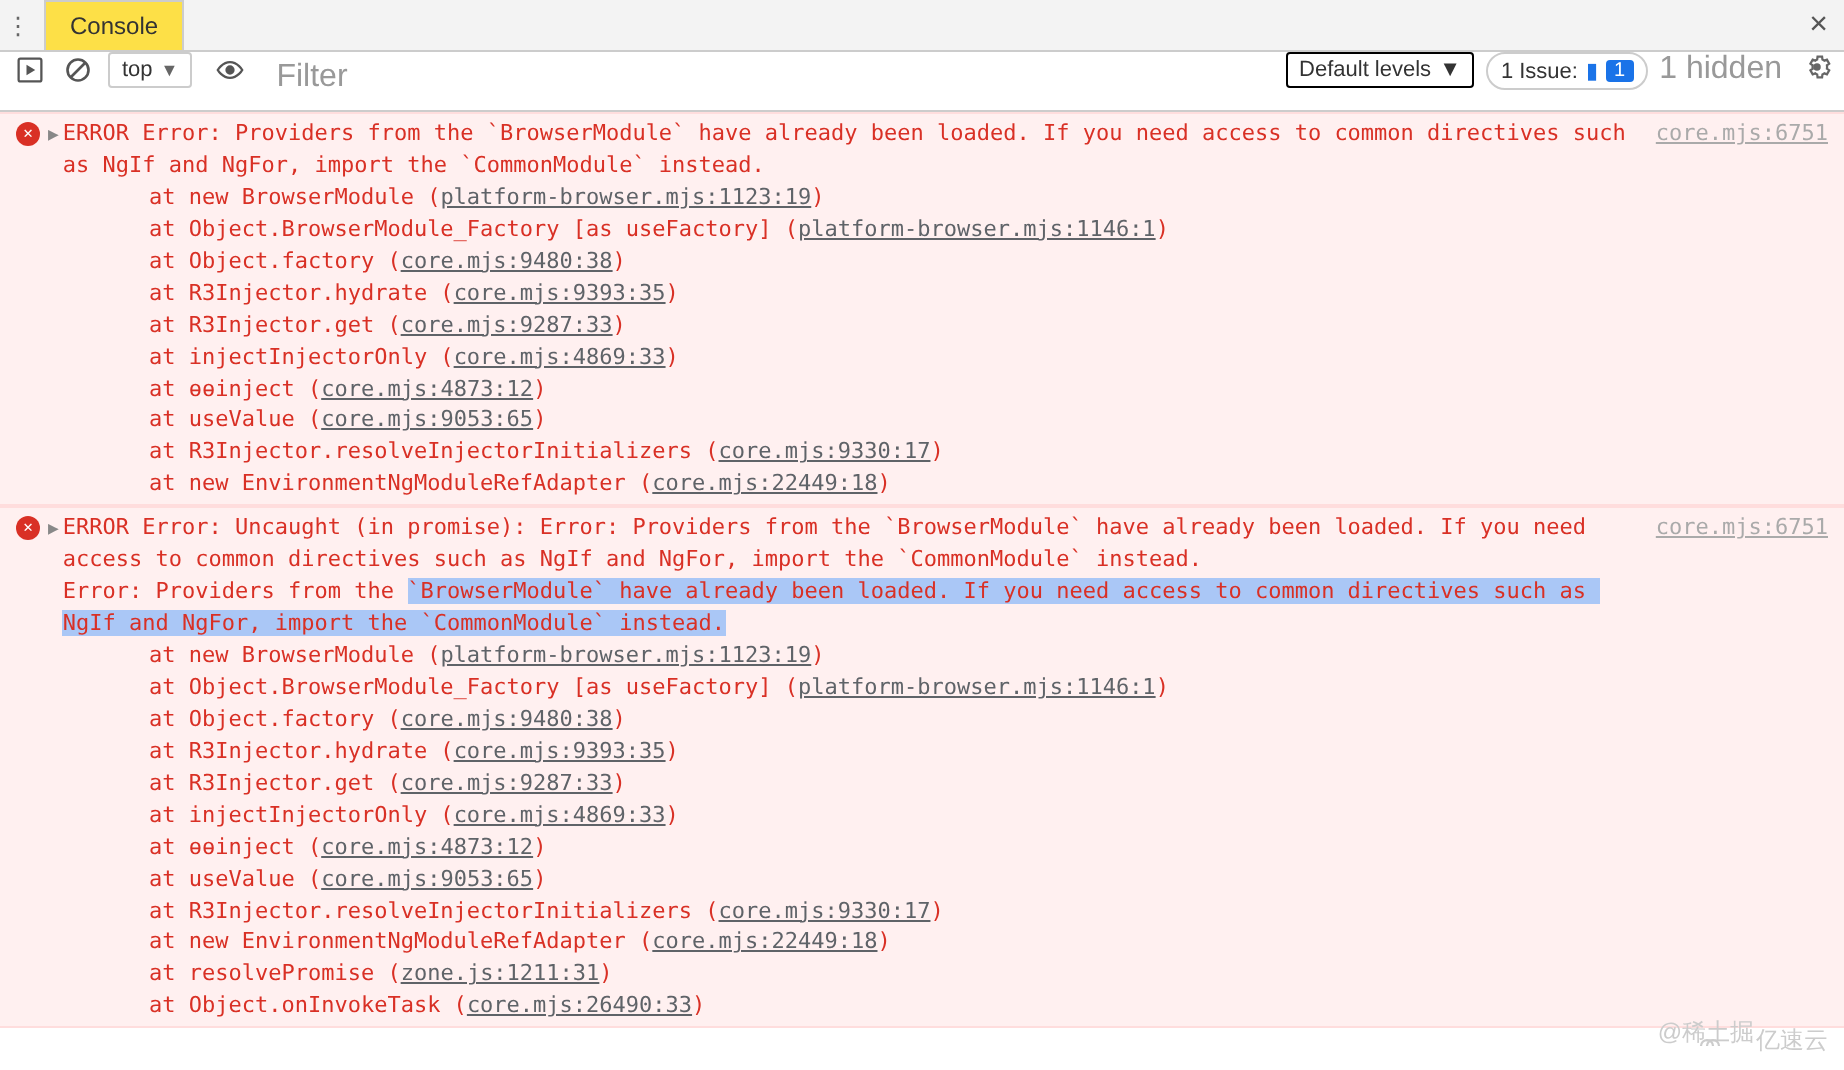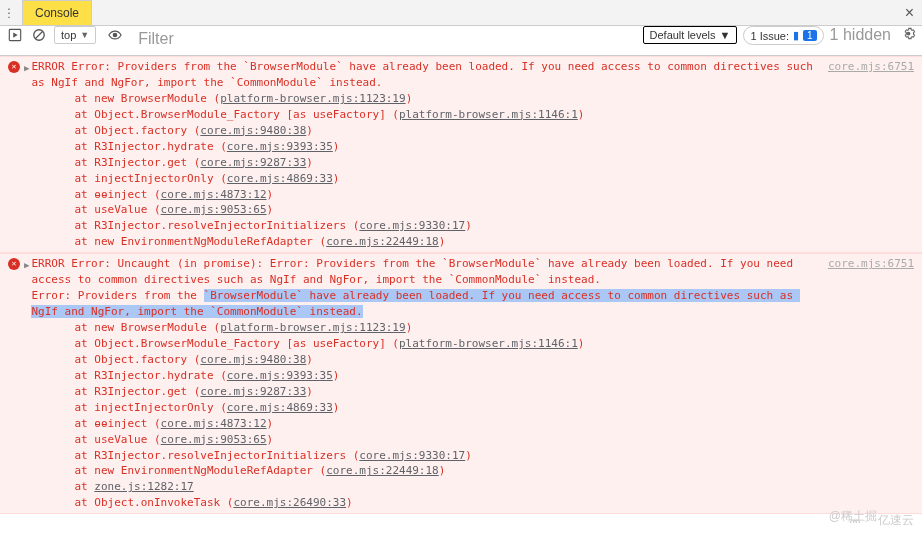--- a/index.html
+++ b/index.html
@@ -132,21 +132,21 @@
         <div class="stack-line">    at new BrowserModule (<span class="stack-link">platform-browser.mjs:1123:19</span>)</div>
         <div class="stack-line">    at Object.BrowserModule_Factory [as useFactory] (<span class="stack-link">platform-browser.mjs:1146:1</span>)</div>
         <div class="stack-line">    at Object.factory (<span class="stack-link">core.mjs:9480:38</span>)</div>
         <div class="stack-line">    at R3Injector.hydrate (<span class="stack-link">core.mjs:9393:35</span>)</div>
         <div class="stack-line">    at R3Injector.get (<span class="stack-link">core.mjs:9287:33</span>)</div>
         <div class="stack-line">    at injectInjectorOnly (<span class="stack-link">core.mjs:4869:33</span>)</div>
         <div class="stack-line">    at ɵɵinject (<span class="stack-link">core.mjs:4873:12</span>)</div>
         <div class="stack-line">    at useValue (<span class="stack-link">core.mjs:9053:65</span>)</div>
         <div class="stack-line">    at R3Injector.resolveInjectorInitializers (<span class="stack-link">core.mjs:9330:17</span>)</div>
         <div class="stack-line">    at new EnvironmentNgModuleRefAdapter (<span class="stack-link">core.mjs:22449:18</span>)</div>
-        <div class="stack-line">    at <span class="stack-link">zone.js:1282:17</span></div>
+        <div class="stack-line">    at resolvePromise (<span class="stack-link">zone.js:1211:31</span>)</div>
         <div class="stack-line">    at Object.onInvokeTask (<span class="stack-link">core.mjs:26490:33</span>)</div>
       </div>
   </div>
 
 </div>
 
 <div class="watermark">@稀土掘</div>
 <div class="watermark2">
   <svg viewBox="0 0 24 16" fill="none" stroke="#ccc" stroke-width="1.5">
       <path d="M6 12a4 4 0 118 0M10 12a4 4 0 118 0"></path>

